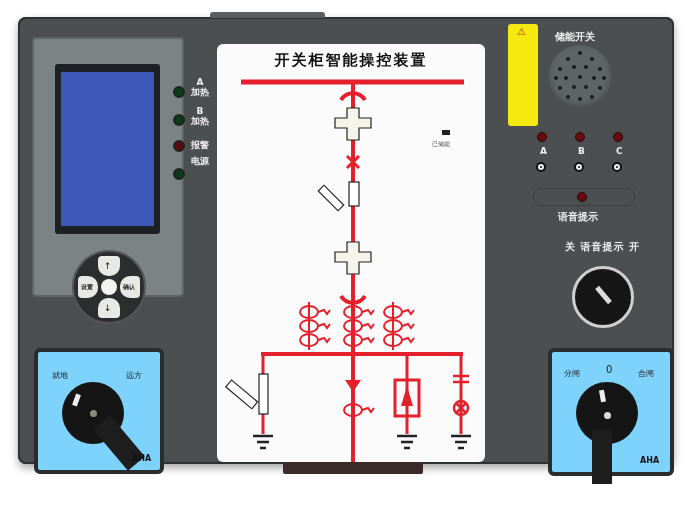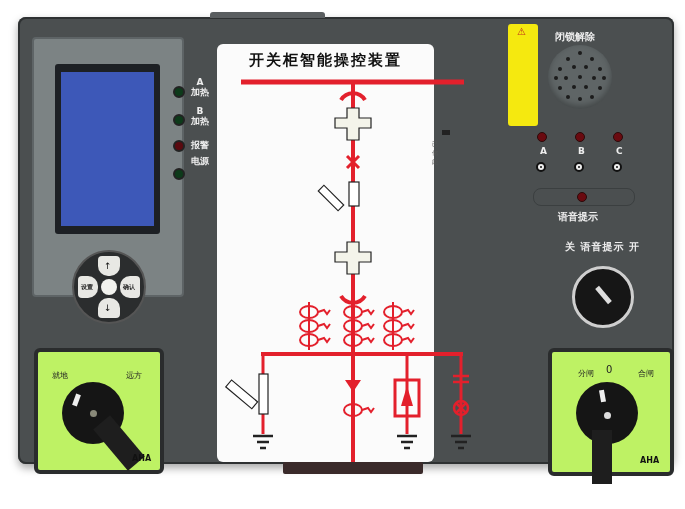--- a/index.html
+++ b/index.html
@@ -16,36 +16,36 @@
   .petal.down{left:24px;top:46px;width:22px;height:20px;border-radius:10px 10px 4px 4px;}
   .petal.left{left:4px;top:24px;width:20px;height:22px;border-radius:4px 10px 10px 4px;}
   .petal.right{left:46px;top:24px;width:20px;height:22px;border-radius:10px 4px 4px 10px;}
   .kcenter{position:absolute;left:27px;top:27px;width:16px;height:16px;border-radius:50%;background:#f2f2ee;}
   .klabel{position:absolute;font-size:6px;color:#222;font-weight:bold;}
   .karrow{position:absolute;font-size:9px;color:#111;line-height:10px;}
   .led{position:absolute;width:8px;height:8px;border-radius:50%;border:2px solid #222;}
   .led.green{background:#0d3a1a;}
   .led.red{background:#5a0a10;}
   .led-label{position:absolute;color:#eee;font-size:9px;font-weight:bold;line-height:10px;text-align:center;width:24px;}
-  .panel{position:absolute;left:217px;top:44px;width:217px;height:452px;background:#fbfbfb;border-radius:6px;}
+  .panel{position:absolute;left:217px;top:44px;width:268px;height:452px;background:#fbfbfb;border-radius:6px;}
   .panel-title{position:absolute;left:0;top:7px;width:100%;text-align:center;font-size:15px;letter-spacing:2px;color:#111;font-family:"DejaVu Serif",serif;font-weight:bold;}
   .yellow-label{position:absolute;left:508px;top:24px;width:30px;height:102px;background:#f5e90f;border-radius:3px;}
   .speaker-title{position:absolute;left:555px;top:30px;color:#eee;font-size:10px;font-weight:bold;}
   .speaker{position:absolute;left:548px;top:45px;width:64px;height:64px;border-radius:50%;background:#5f6566;box-shadow:inset 0 -3px 6px rgba(0,0,0,.3);}
   .hole{position:absolute;width:4px;height:4px;border-radius:50%;background:#1c1c1c;}
   .phase-led{position:absolute;width:8px;height:8px;border-radius:50%;background:#6a0a10;border:1px solid #2a0a0a;}
   .phase-label{position:absolute;color:#eee;font-size:9px;font-weight:bold;}
   .jack{position:absolute;width:10px;height:10px;border-radius:50%;background:#eee;border:2px solid #111;box-sizing:border-box;}
   .jack::after{content:"";position:absolute;left:2px;top:2px;width:2px;height:2px;border-radius:50%;background:#111;}
   .unlock-slot{position:absolute;left:533px;top:188px;width:100px;height:16px;border:1px solid #3b3f40;border-radius:8px;}
   .unlock-label{position:absolute;left:558px;top:210px;color:#eee;font-size:10px;font-weight:bold;}
   .spring-labels{position:absolute;left:565px;top:240px;color:#eee;font-size:10px;font-weight:bold;letter-spacing:1px;}
   .knob{position:absolute;left:572px;top:266px;width:62px;height:62px;border-radius:50%;background:#161616;border:3px solid #cfcfcf;box-sizing:border-box;}
   .knob-mark{position:absolute;left:26px;top:16px;width:5px;height:20px;background:#ddd;transform:rotate(-40deg);}
-  .switch-box{position:absolute;background:#bef264;border-radius:6px;border:4px solid #2a2c2d;}
+  .switch-box{position:absolute;background:#7dd3fc;border-radius:6px;border:4px solid #2a2c2d;}
   .sw-label{position:absolute;font-size:8px;color:#222;}
   .sw-dial{position:absolute;width:62px;height:62px;border-radius:50%;background:#151515;}
   .sw-handle{position:absolute;width:22px;height:54px;background:#1e1e1e;}
   .sw-mark{position:absolute;width:5px;height:12px;background:#eee;}
   .sw-pin{position:absolute;width:7px;height:7px;border-radius:50%;background:#8a8a7a;}
   .aha{position:absolute;font-size:8px;color:#111;font-weight:bold;}
   .ind-box{position:absolute;left:442px;top:130px;width:8px;height:5px;background:#222;}
   .ind-label{position:absolute;left:432px;top:140px;font-size:6px;color:#555;}
 </style>
 </head>
@@ -163,21 +163,21 @@
     </g>
   </svg>
   <div class="ind-box" style="left:225px;top:86px;"></div>
   <div class="ind-label" style="left:215px;top:96px;">已储能</div>
 </div>
 
 <div class="yellow-label">
   <span style="position:absolute;left:9px;top:2px;font-size:10px;color:#c0391b;">⚠</span>
 </div>
 
-<div class="speaker-title">闭锁解除</div>
+<div class="speaker-title">储能开关</div>
 <div class="speaker">
   <div class="hole" style="left:30px;top:6px"></div>
   <div class="hole" style="left:18px;top:12px"></div>
     <div class="hole" style="left:42px;top:12px"></div>
   <div class="hole" style="left:10px;top:22px"></div>
     <div class="hole" style="left:24px;top:20px"></div>
     <div class="hole" style="left:36px;top:20px"></div>
     <div class="hole" style="left:50px;top:22px"></div>
   <div class="hole" style="left:6px;top:31px"></div>
     <div class="hole" style="left:16px;top:31px"></div>
@@ -219,21 +219,21 @@
   <span class="sw-label" style="left:88px;top:18px;">远方</span>
   <div class="sw-dial" style="left:24px;top:30px;">
     <div class="sw-mark" style="left:12px;top:12px;transform:rotate(20deg);"></div>
     <div class="sw-pin" style="left:28px;top:28px;"></div>
   </div>
   <div class="sw-handle" style="left:70px;top:64px;transform:rotate(-40deg);"></div>
   <span class="aha" style="left:94px;top:102px;">AHA</span>
 </div>
 
 <div class="switch-box" style="left:548px;top:348px;width:118px;height:120px;">
-  <span class="sw-label" style="left:26px;top:16px;">分闸</span>
+  <span class="sw-label" style="left:12px;top:16px;">分闸</span>
   <span class="sw-label" style="left:54px;top:12px;font-size:10px;">0</span>
   <span class="sw-label" style="left:86px;top:16px;">合闸</span>
   <div class="sw-dial" style="left:24px;top:30px;">
     <div class="sw-mark" style="left:24px;top:8px;transform:rotate(-10deg);"></div>
     <div class="sw-pin" style="left:28px;top:30px;background:#ddd;"></div>
   </div>
   <div class="sw-handle" style="left:40px;top:78px;width:20px;"></div>
   <span class="aha" style="left:88px;top:104px;">AHA</span>
 </div>
 

